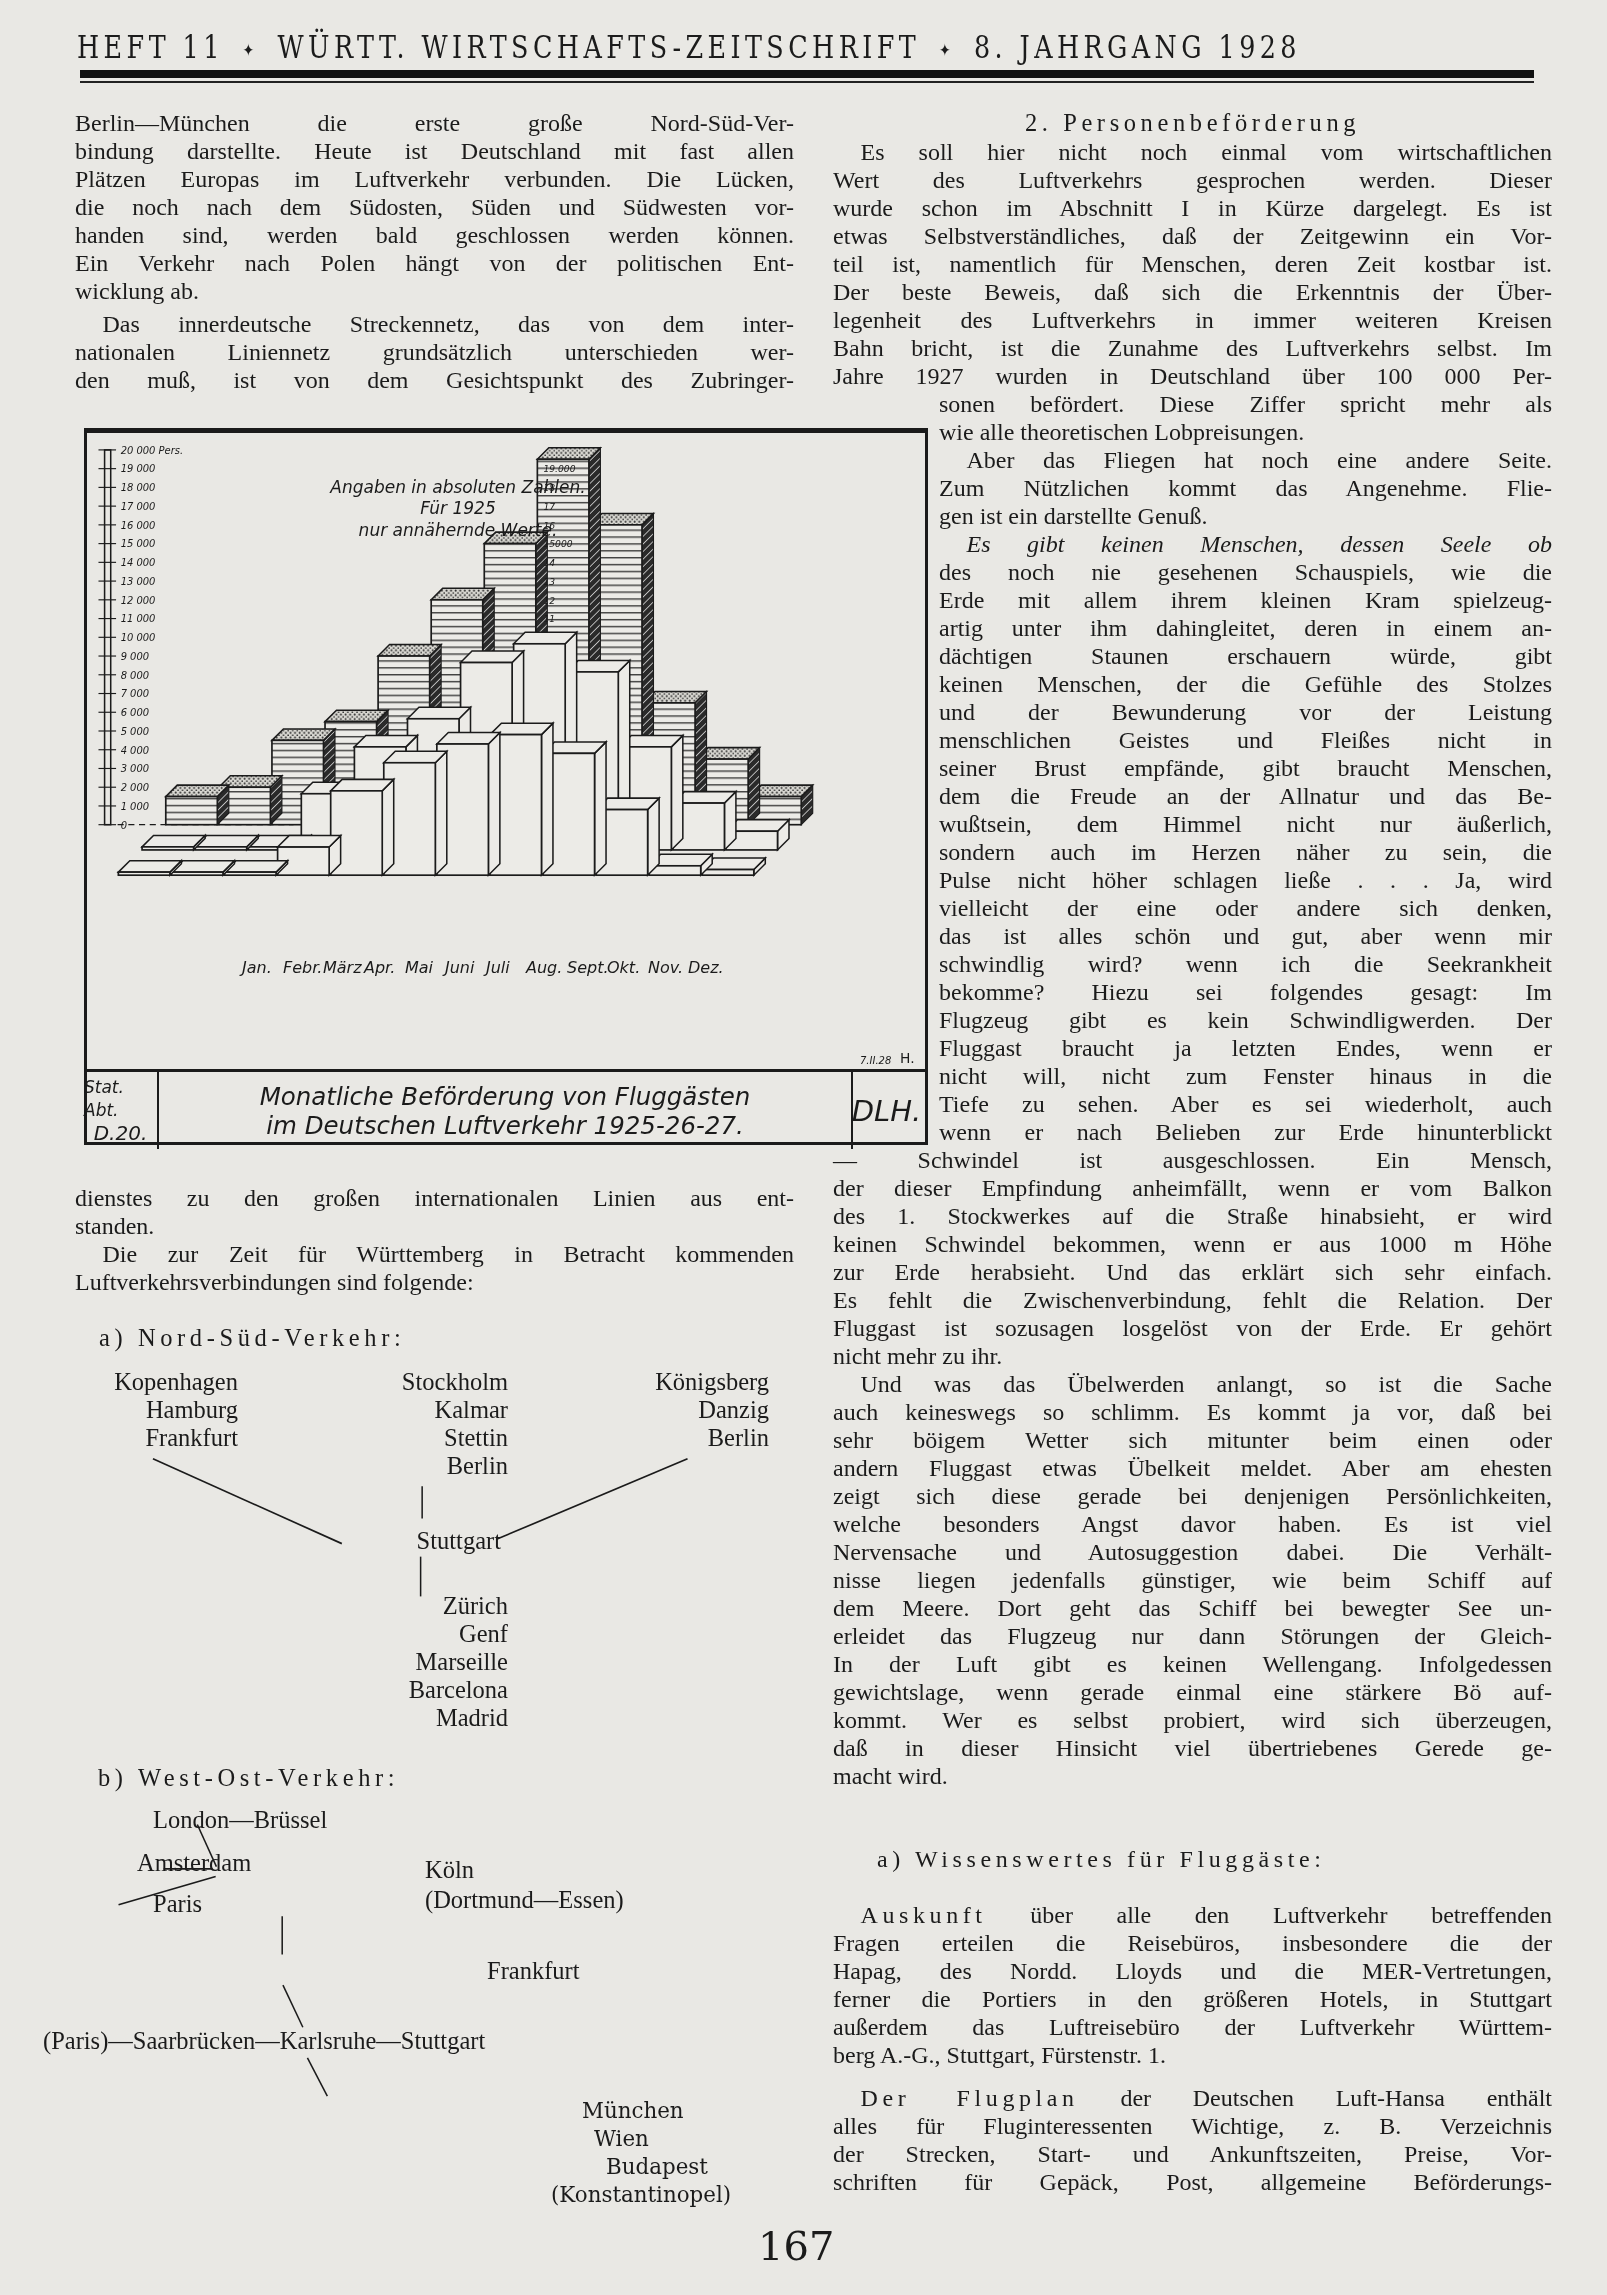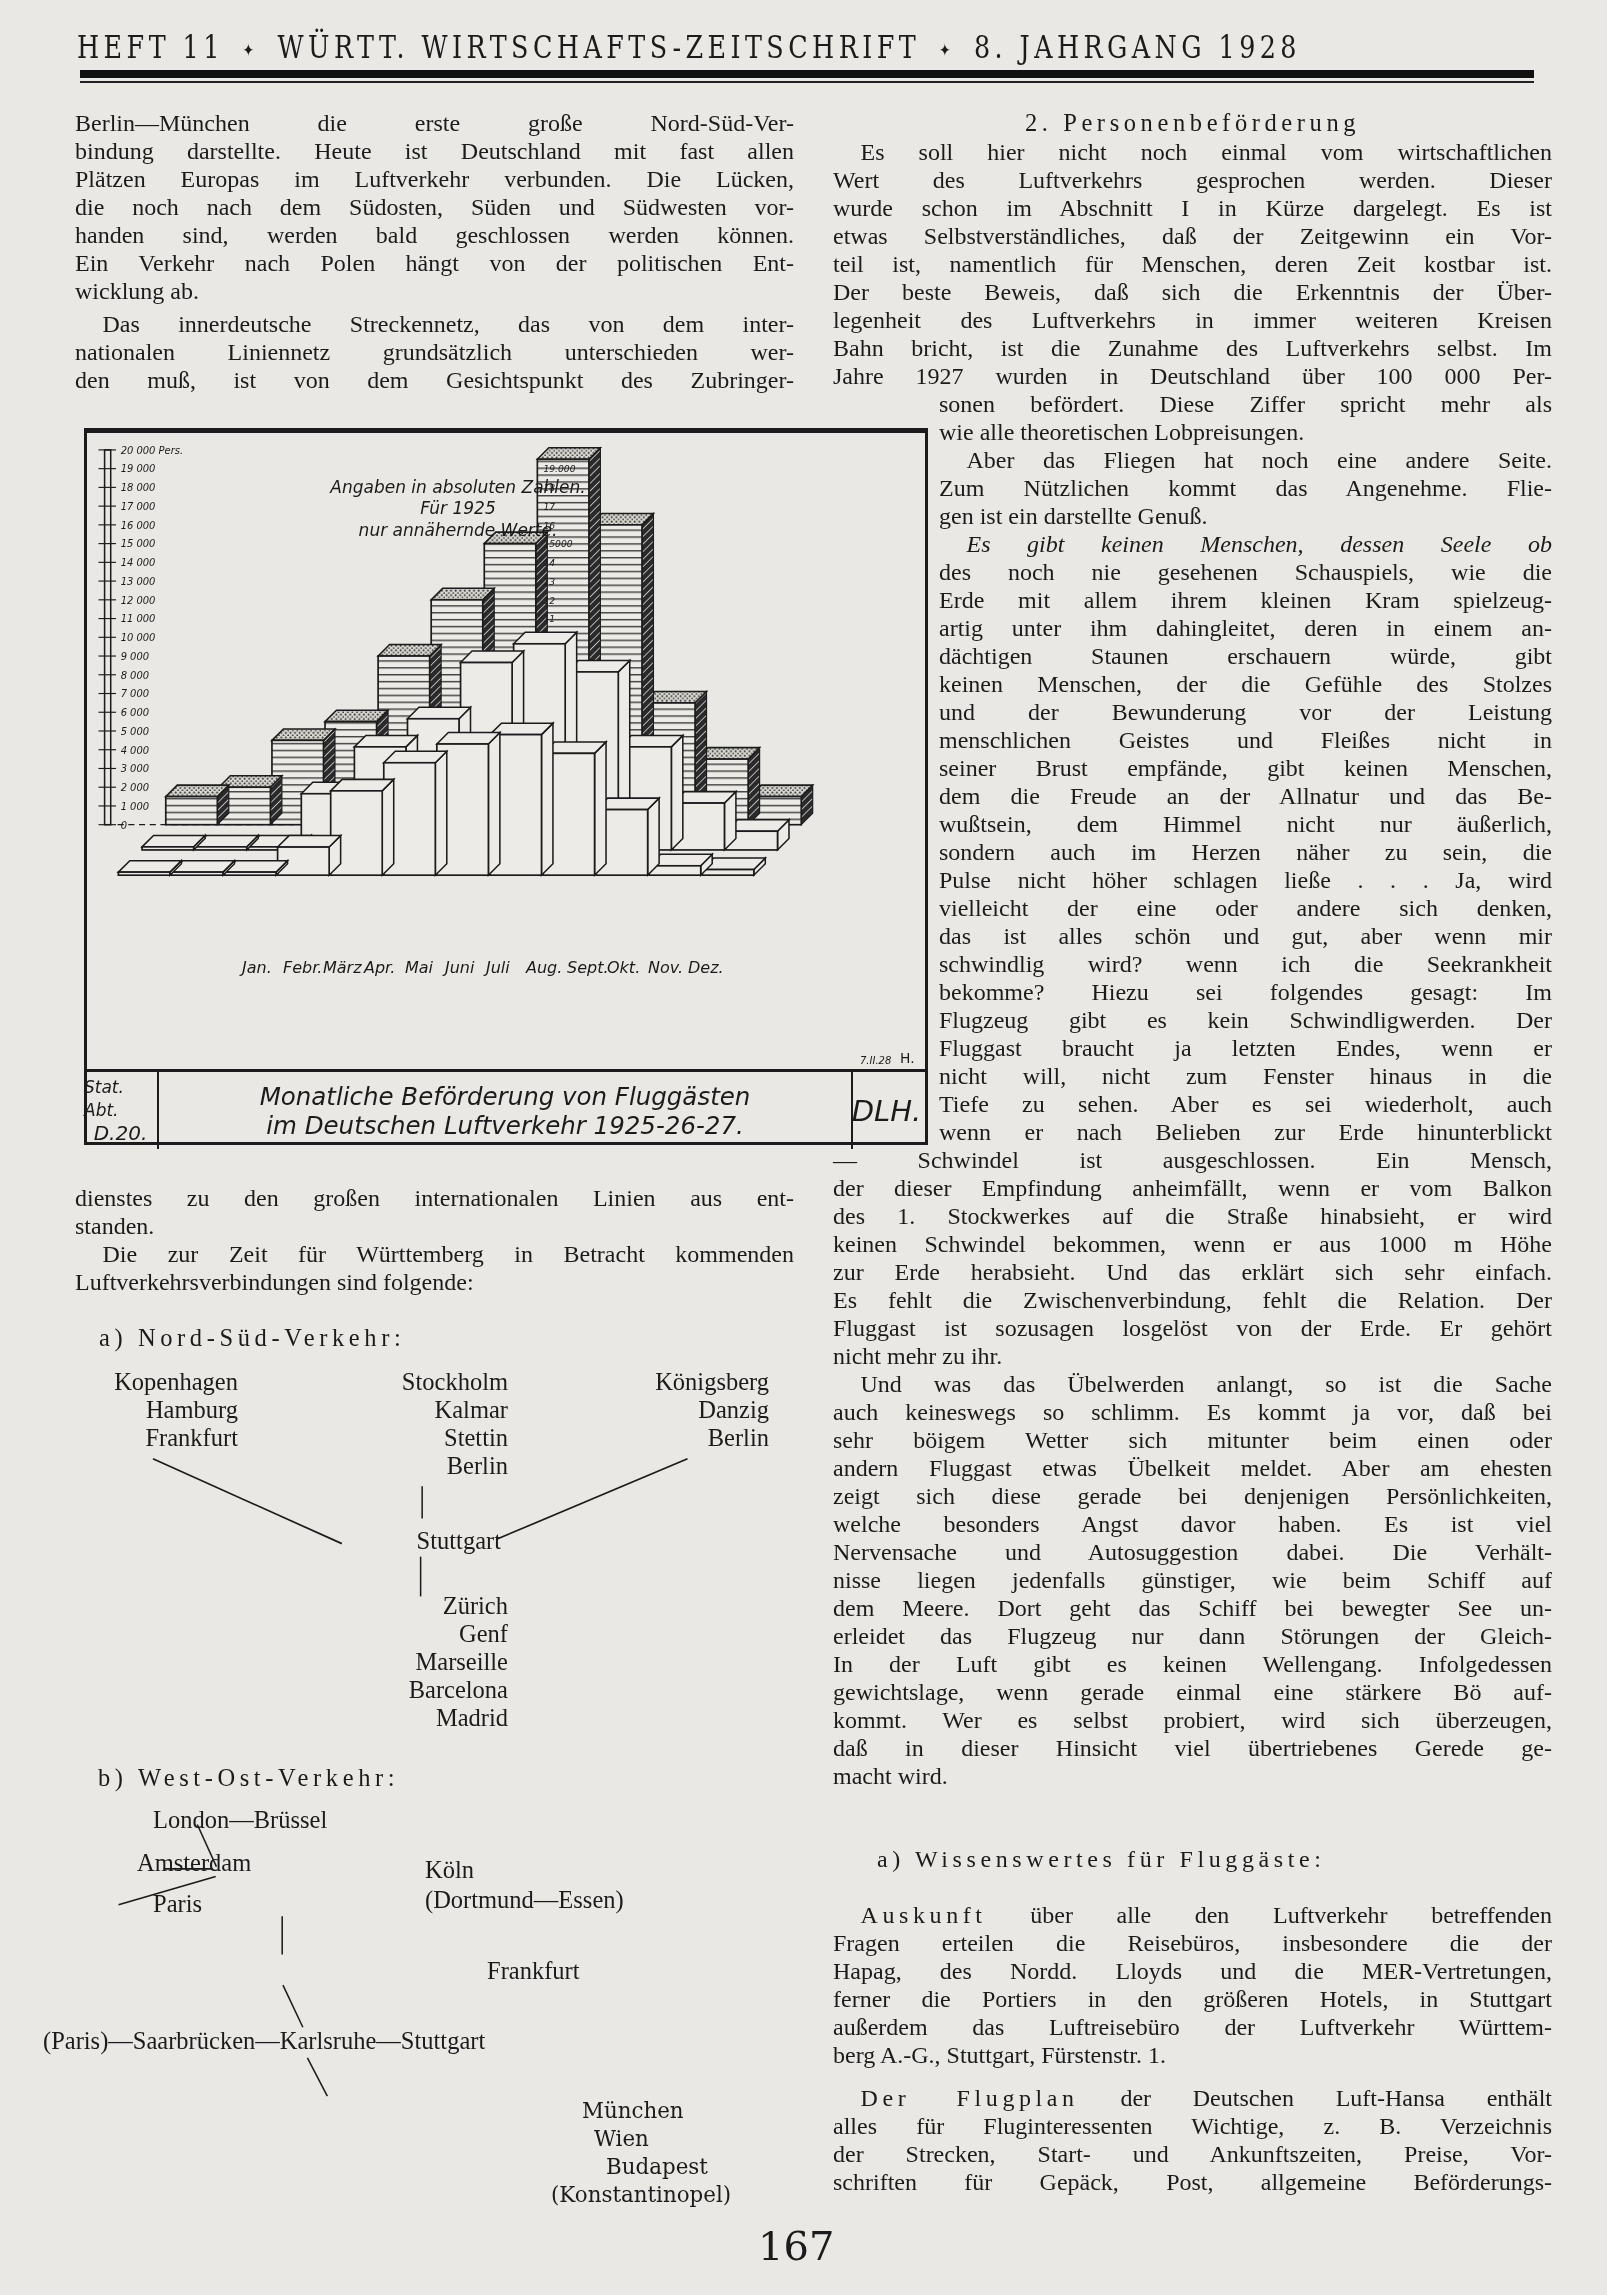--- a/index.html
+++ b/index.html
@@ -380,21 +380,21 @@
     </p>
     <p id="rc-p3a">
         <span class="line" style="padding-left: 27.5px; font-style: italic;">Es gibt keinen Menschen, dessen Seele ob</span>
         <span class="line">des noch nie gesehenen Schauspiels, wie die</span>
         <span class="line">Erde mit allem ihrem kleinen Kram spielzeug-</span>
         <span class="line">artig unter ihm dahingleitet, deren in einem an-</span>
         <span class="line">dächtigen Staunen erschauern würde, gibt</span>
         <span class="line">keinen Menschen, der die Gefühle des Stolzes</span>
         <span class="line">und der Bewunderung vor der Leistung</span>
         <span class="line">menschlichen Geistes und Fleißes nicht in</span>
-        <span class="line">seiner Brust empfände, gibt keinen Menschen,</span>
+        <span class="line">seiner Brust empfände, gibt braucht Menschen,</span>
         <span class="line">dem die Freude an der Allnatur und das Be-</span>
         <span class="line">wußtsein, dem Himmel nicht nur äußerlich,</span>
         <span class="line">sondern auch im Herzen näher zu sein, die</span>
         <span class="line">Pulse nicht höher schlagen ließe . . . Ja, wird</span>
         <span class="line">vielleicht der eine oder andere sich denken,</span>
         <span class="line">das ist alles schön und gut, aber wenn mir</span>
         <span class="line">schwindlig wird? wenn ich die Seekrankheit</span>
         <span class="line">bekomme? Hiezu sei folgendes gesagt: Im</span>
         <span class="line">Flugzeug gibt es kein Schwindligwerden. Der</span>
         <span class="line">Fluggast braucht ja letzten Endes, wenn er</span>

